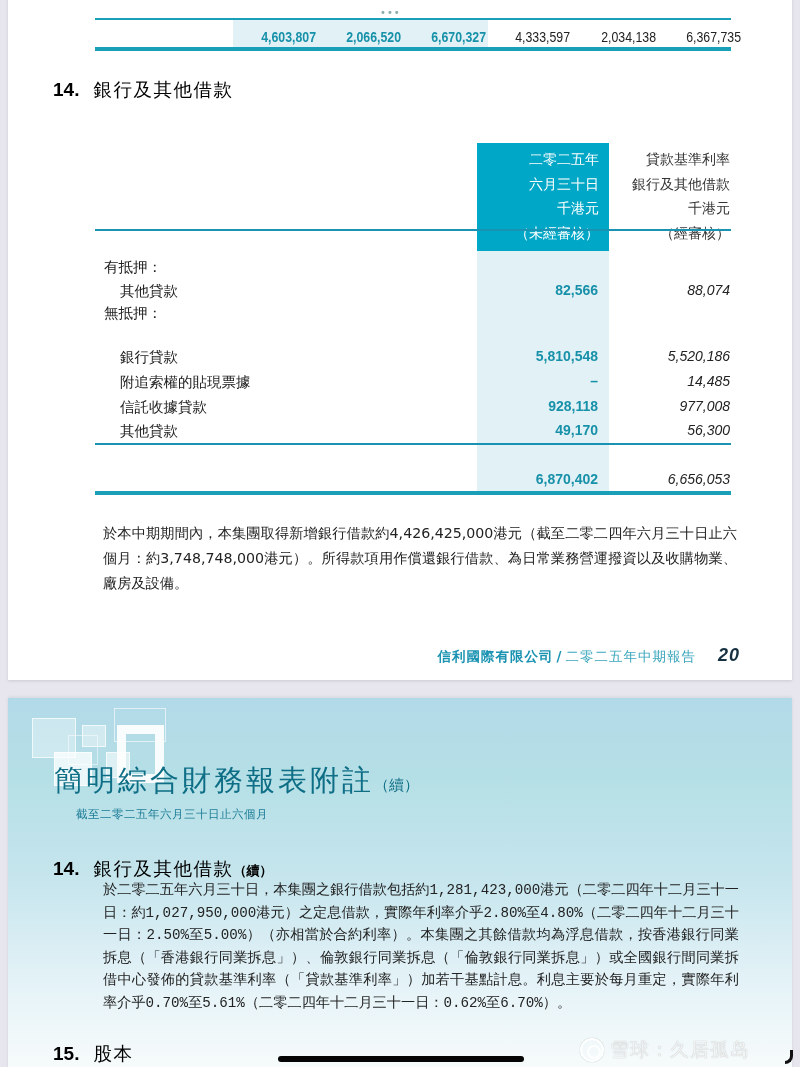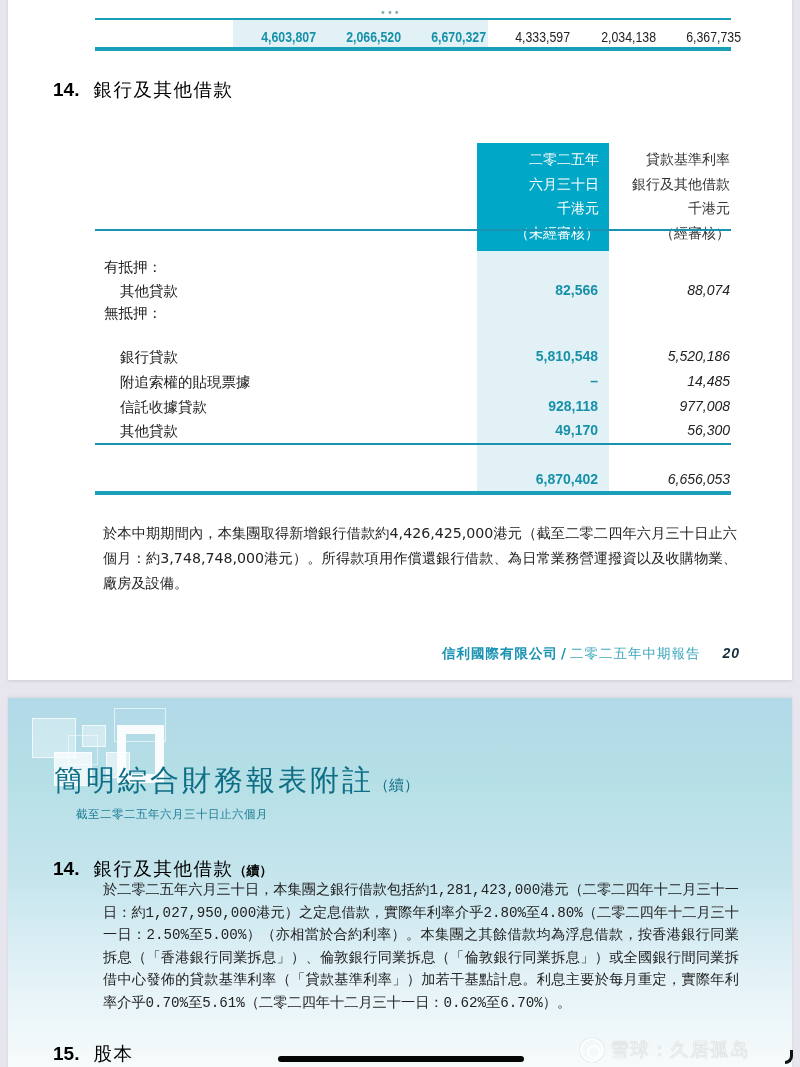--- a/index.html
+++ b/index.html
@@ -36,21 +36,21 @@
     .val { position: absolute; text-align: right; font-family: "Liberation Sans", sans-serif; font-size: 14px; }
     .val.a { left: 480px; width: 118px; color: #1791a9; font-weight: bold; }
     .val.b { left: 612px; width: 118px; color: #222; font-style: italic; }
 
     .para { position: absolute; left: 103px; width: 634px; font-size: 14.2px; color: #222; line-height: 25px; text-align: justify; }
 
     .footer { position: absolute; top: 645px; right: 60px; font-size: 13.5px; color: #1a93b2; letter-spacing: 1px; white-space: nowrap; }
     .footer .company { font-weight: bold; }
     .footer .slash { font-weight: bold; margin: 0 3px; }
     .footer .report { color: #3aa6bc; }
-    .footer .pageno { color: #153040; font-weight: bold; font-style: italic; font-family: "Liberation Sans", sans-serif; margin-left: 22px; font-size: 14px; }
+    .footer .pageno { color: #153040; font-weight: bold; font-style: italic; font-family: "Liberation Sans", sans-serif; margin-left: 22px; font-size: 18px; }
 
     
     .sq { position: absolute; border: 1px solid rgba(255,255,255,0.7); }
     .sq.f { background: rgba(255,255,255,0.55); }
     .title2 { position: absolute; left: 54px; top: 761px; font-size: 29px; color: #0e6e86; letter-spacing: 3px; }
     .title2 .cont { font-size: 15px; letter-spacing: 0; }
     .subtitle2 { position: absolute; left: 76px; top: 807px; font-size: 11.5px; color: #1c7c96; letter-spacing: 0.5px; }
     .para2 { position: absolute; left: 103px; top: 879px; width: 636px; font-size: 14.2px; color: #222; line-height: 22.5px; text-align: justify; font-family: Liberation Mono, monospace; }
 
     .watermark { position: absolute; left: 580px; top: 1028px; font-size: 19px; color: rgba(255,255,255,0.85); text-shadow: 0 0 1px rgba(0,0,0,0.35); letter-spacing: 1px; display: flex; align-items: center; gap: 6px; margin-top: 9px; }

